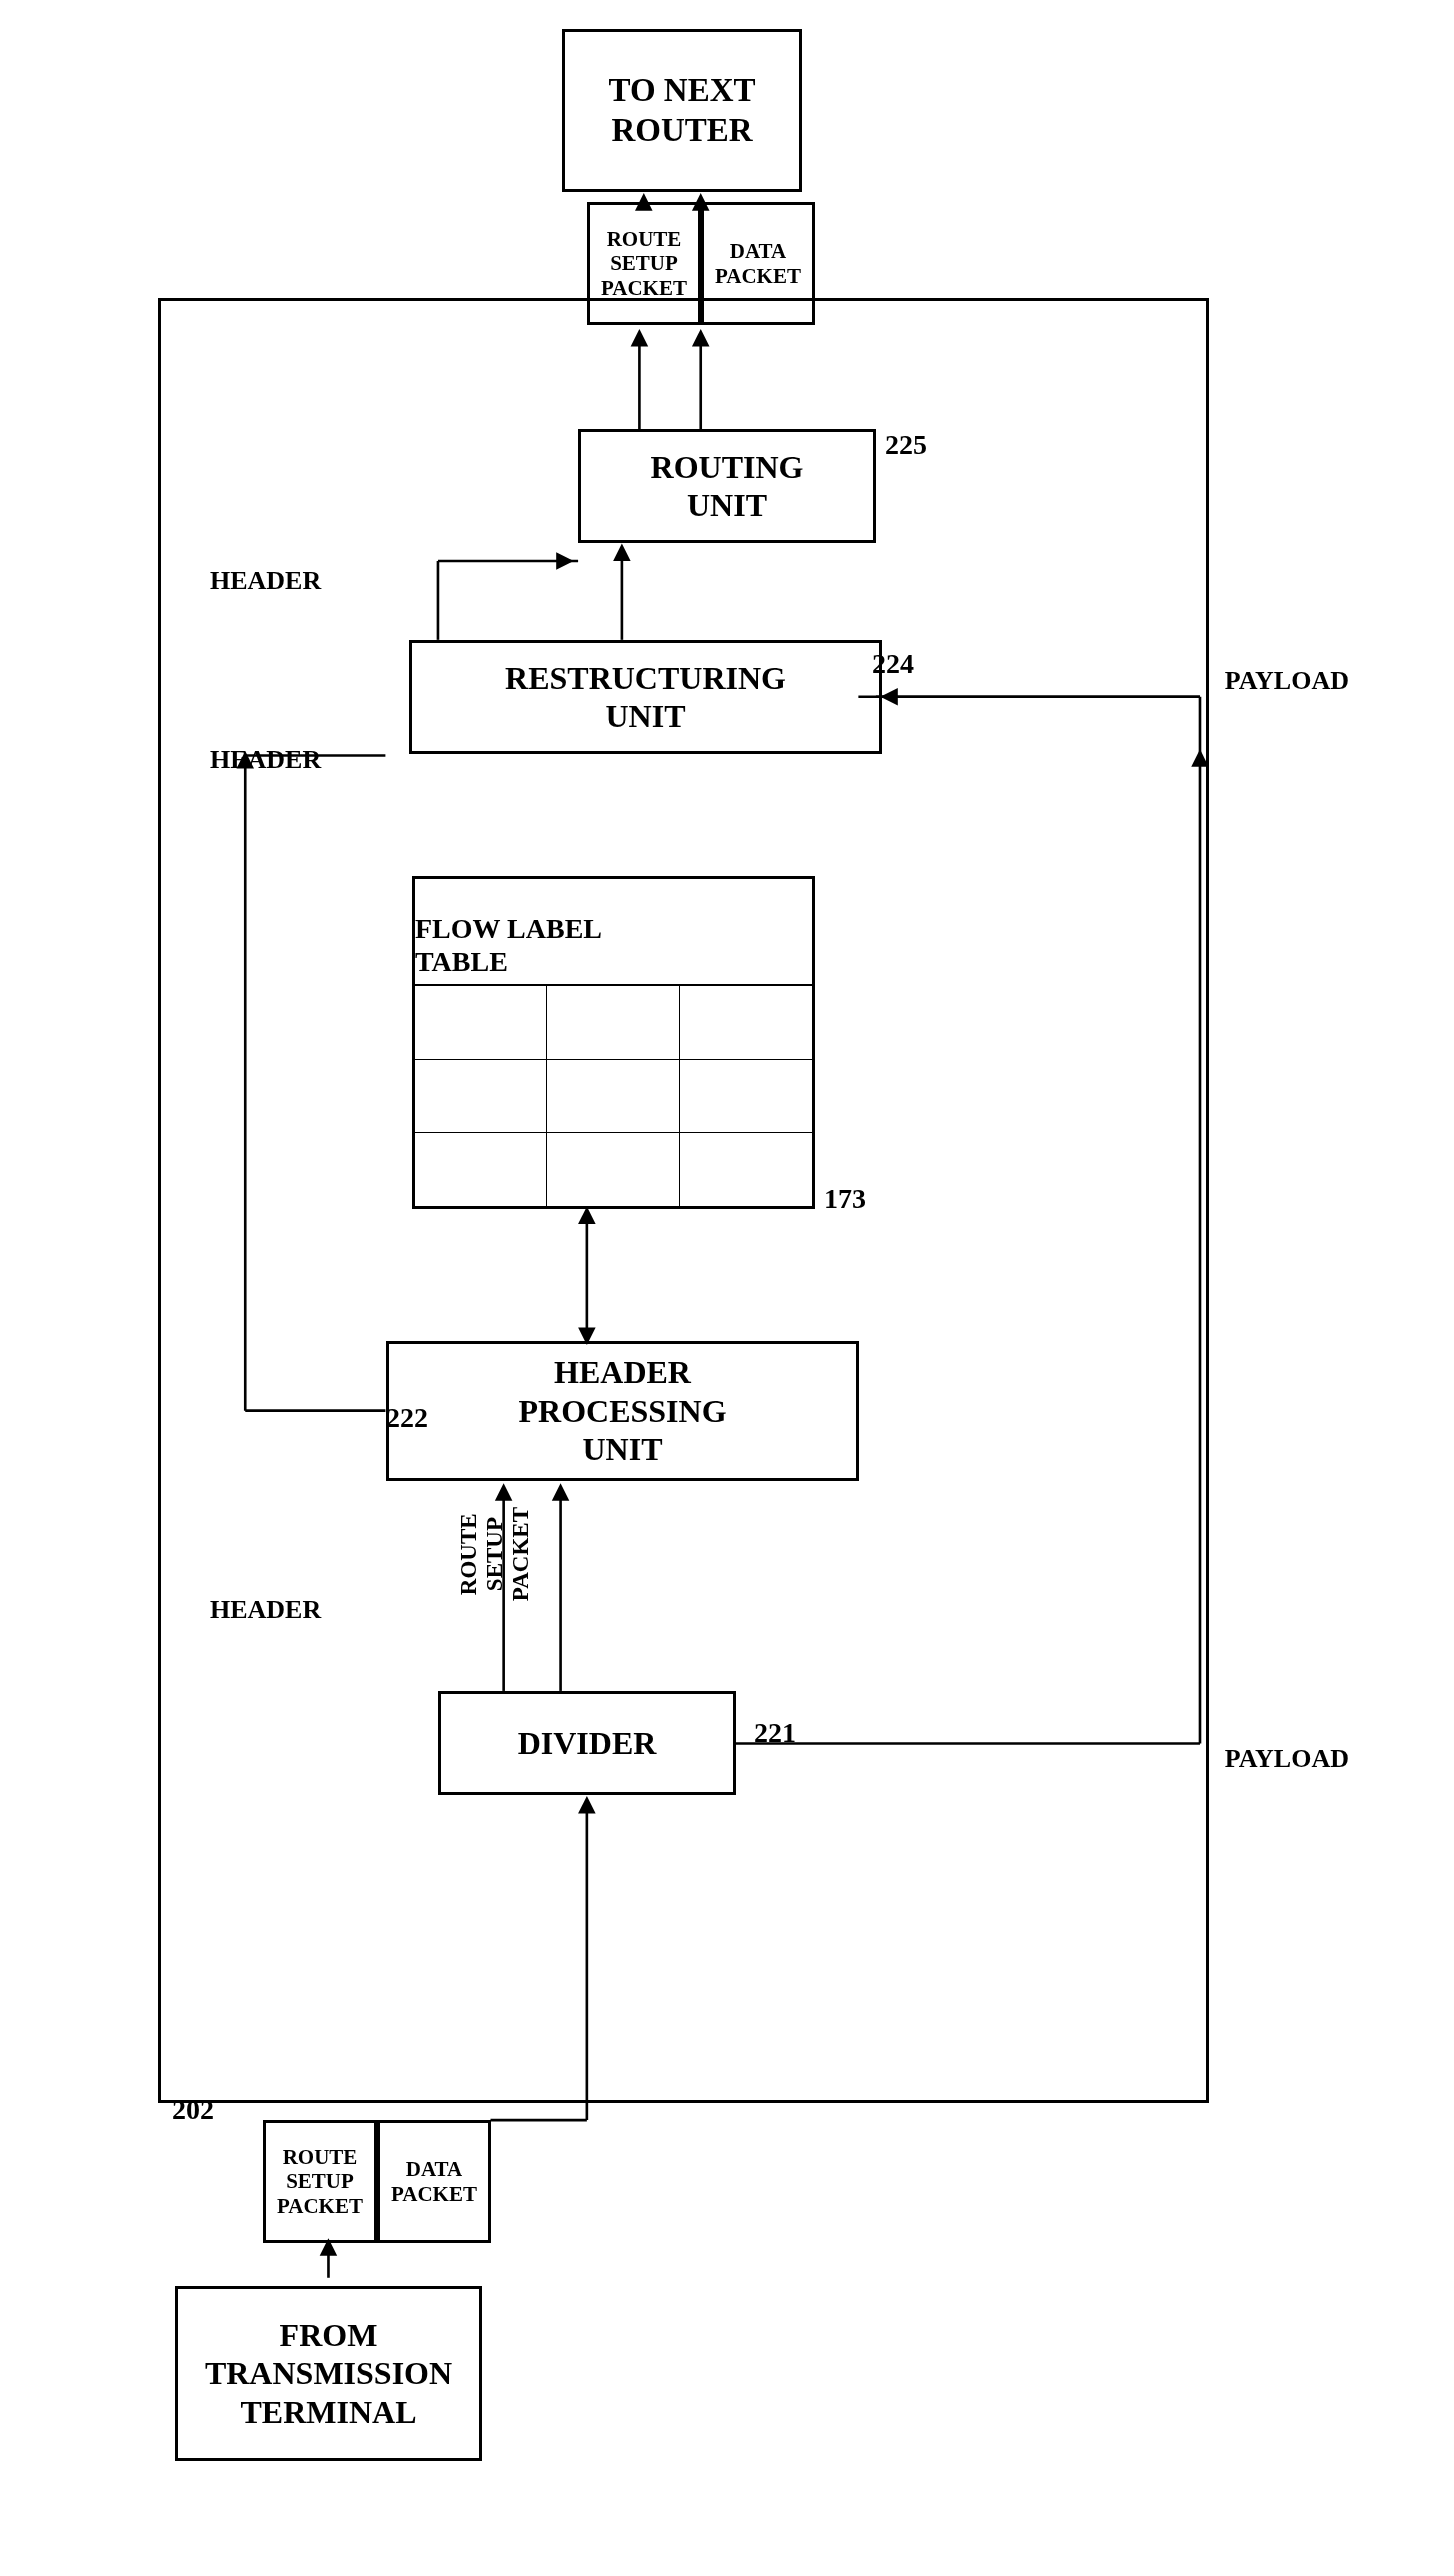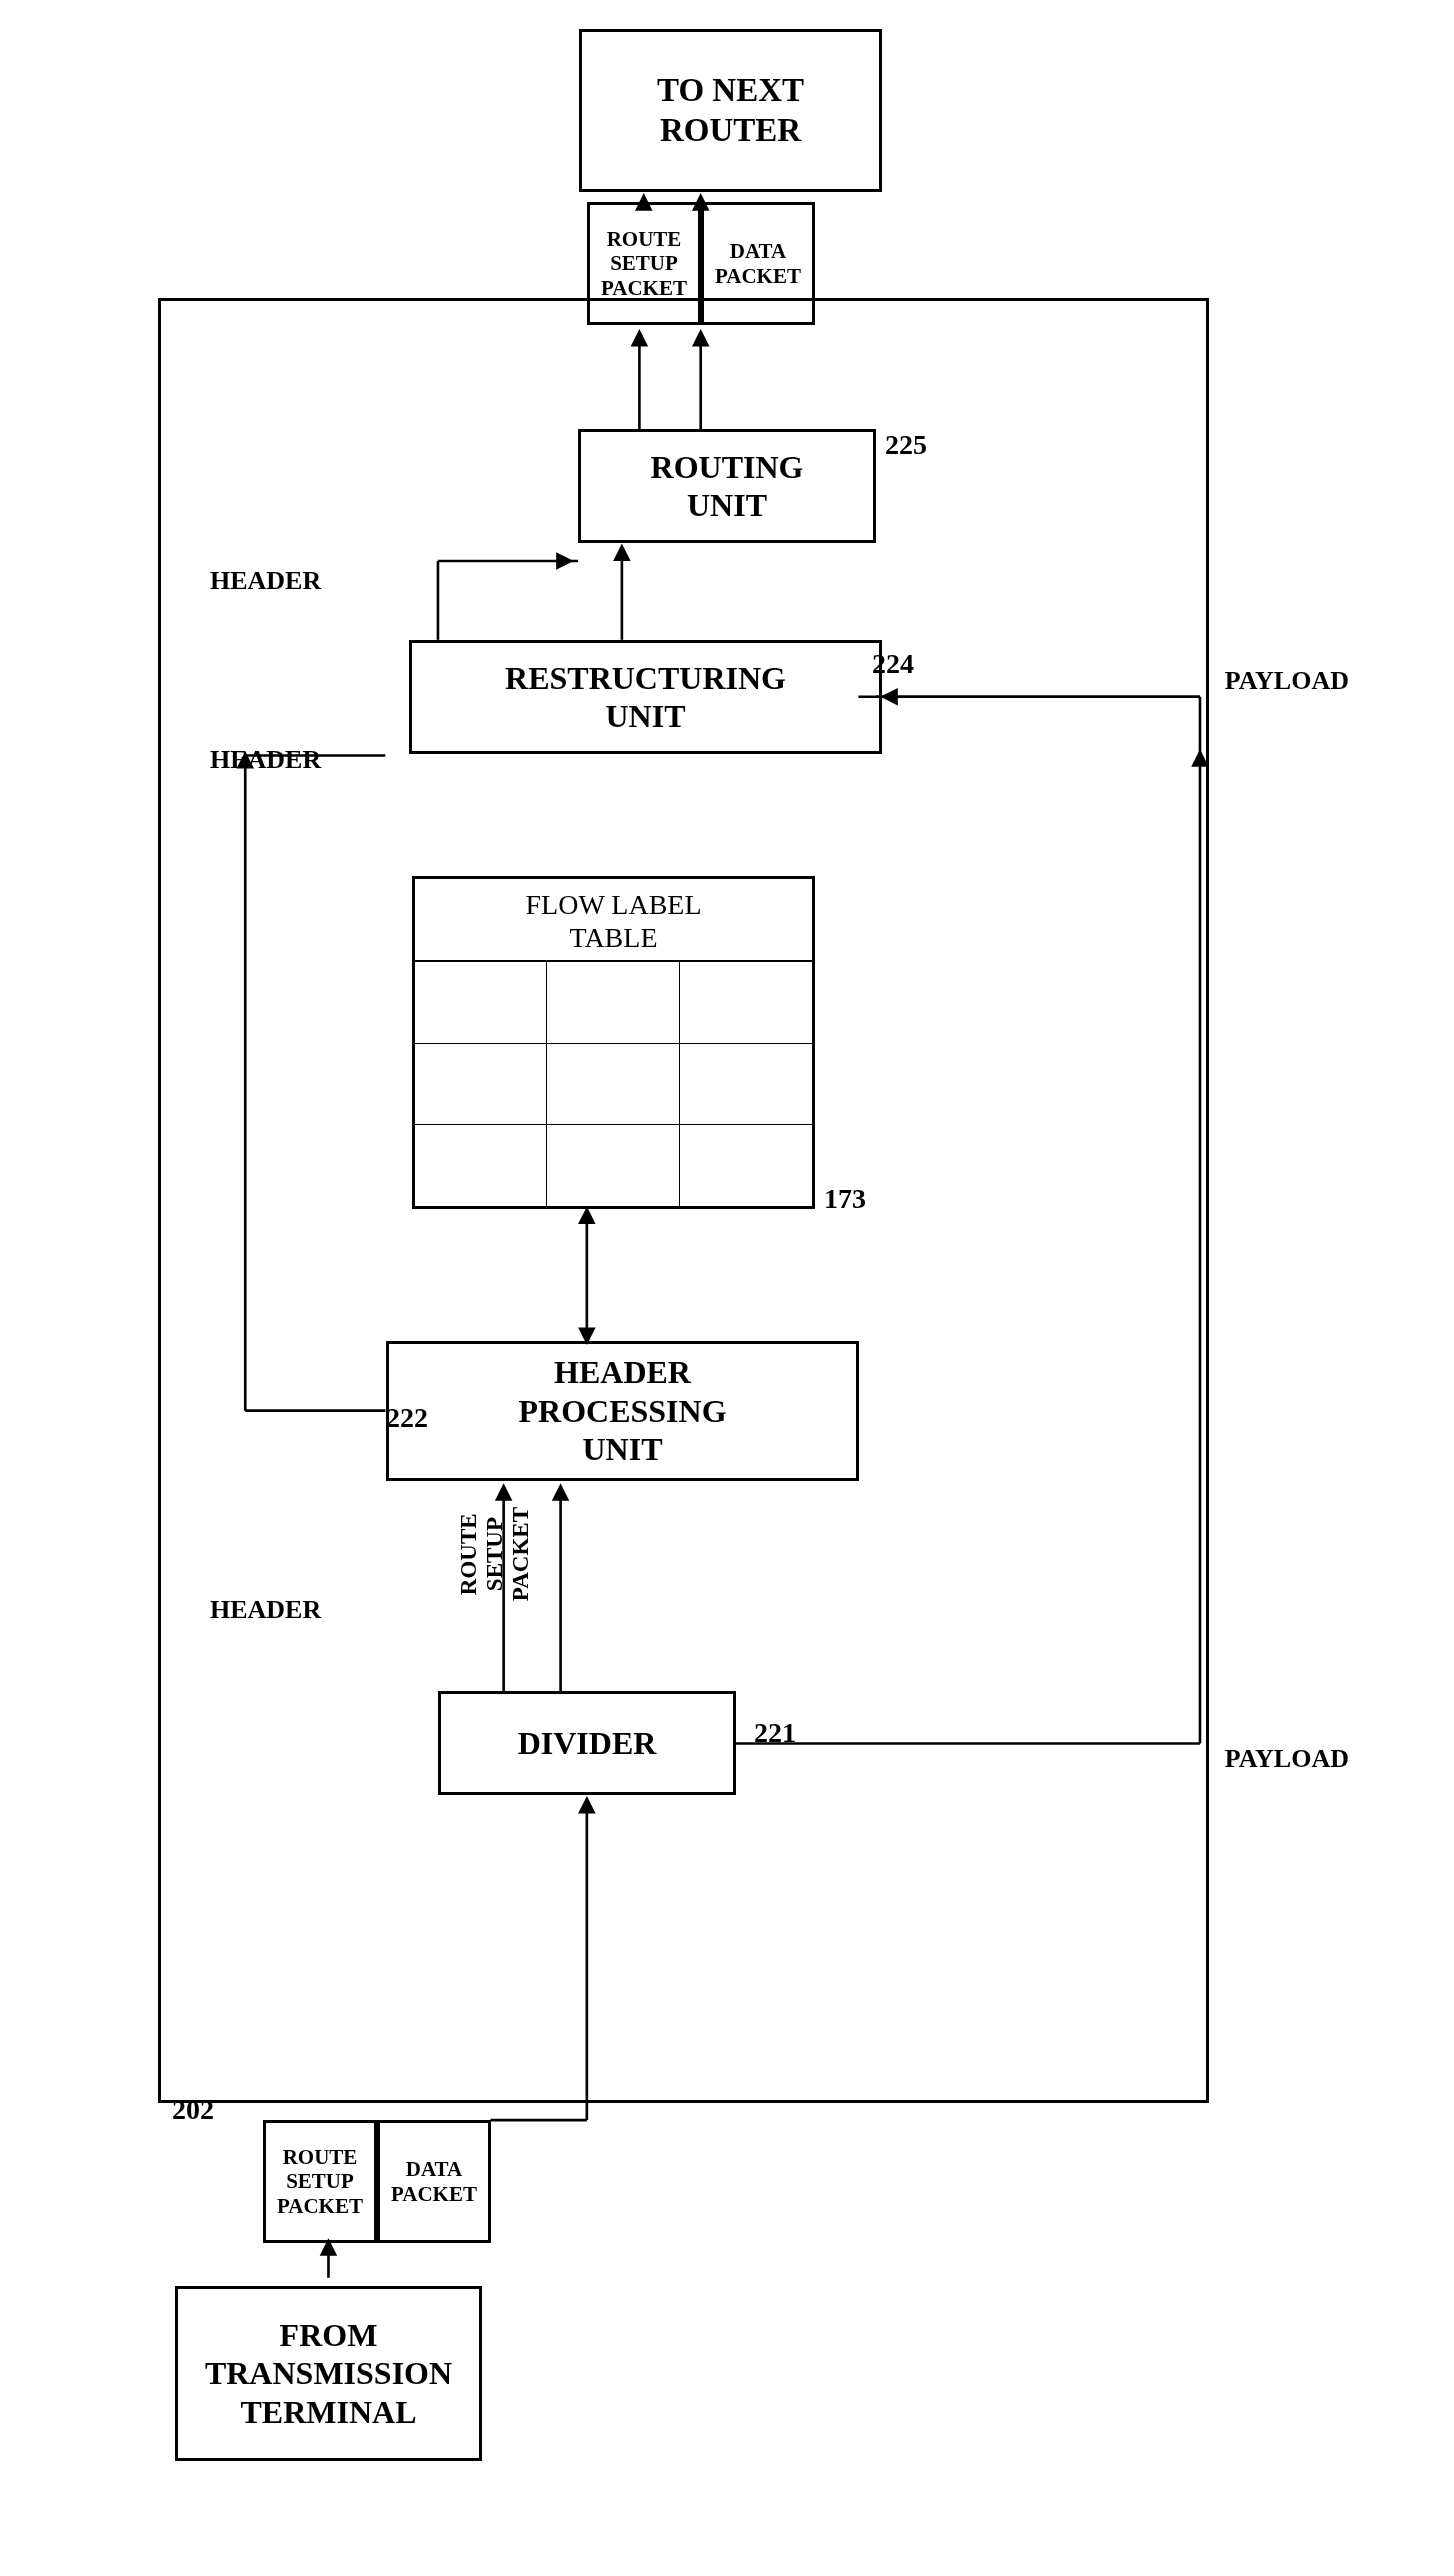--- a/index.html
+++ b/index.html
@@ -47,22 +47,22 @@
       font-weight: bold;
       writing-mode: vertical-rl;
       transform: rotate(180deg);
       letter-spacing: 3.5px;
     }
 
     
     .to-next-router-box {
       position: absolute;
       top: 29px;
-      left: 579px;
-      width: 303px;
+      left: 562px;
+      width: 240px;
       height: 163px;
       border: 3.5px solid #000;
       display: flex;
       align-items: center;
       justify-content: center;
       text-align: center;
       font-size: 33px;
       font-weight: bold;
       line-height: 1.2;
     }
@@ -236,21 +236,21 @@
   <div class="packet-box">ROUTE<br>SETUP<br>PACKET</div>
   <div class="packet-box">DATA<br>PACKET</div>
 </div>
 
 <div class="component-box routing-unit">ROUTING<br>UNIT</div>
 
 <div class="component-box restructuring-unit">RESTRUCTURING<br>UNIT</div>
 
 <div class="component-box flow-label-table-box">
   <div style="width:100%;height:100%;display:flex;flex-direction:column;">
-    <div style="text-align:center;font-size:28px;font-weight:normal;padding:8.8px 0 5.3px 0;border-bottom:2.6px solid #000;line-height:1.2;">FLOW LABEL<br>TABLE</div>
+    <div style="text-align:left;font-size:28px;font-weight:bold;padding:8.8px 0 5.3px 0;border-bottom:2.6px solid #000;line-height:1.2;margin-top:24px;">FLOW LABEL<br>TABLE</div>
     <div style="flex:1;display:grid;grid-template-columns:1fr 1fr 1fr;grid-template-rows:1fr 1fr 1fr;">
       <div style="border-right:1.8px solid #000;border-bottom:1.8px solid #000;"></div>
       <div style="border-right:1.8px solid #000;border-bottom:1.8px solid #000;"></div>
       <div style="border-bottom:1.8px solid #000;"></div>
       <div style="border-right:1.8px solid #000;border-bottom:1.8px solid #000;"></div>
       <div style="border-right:1.8px solid #000;border-bottom:1.8px solid #000;"></div>
       <div style="border-bottom:1.8px solid #000;"></div>
       <div style="border-right:1.8px solid #000;"></div>
       <div style="border-right:1.8px solid #000;"></div>
       <div></div>

